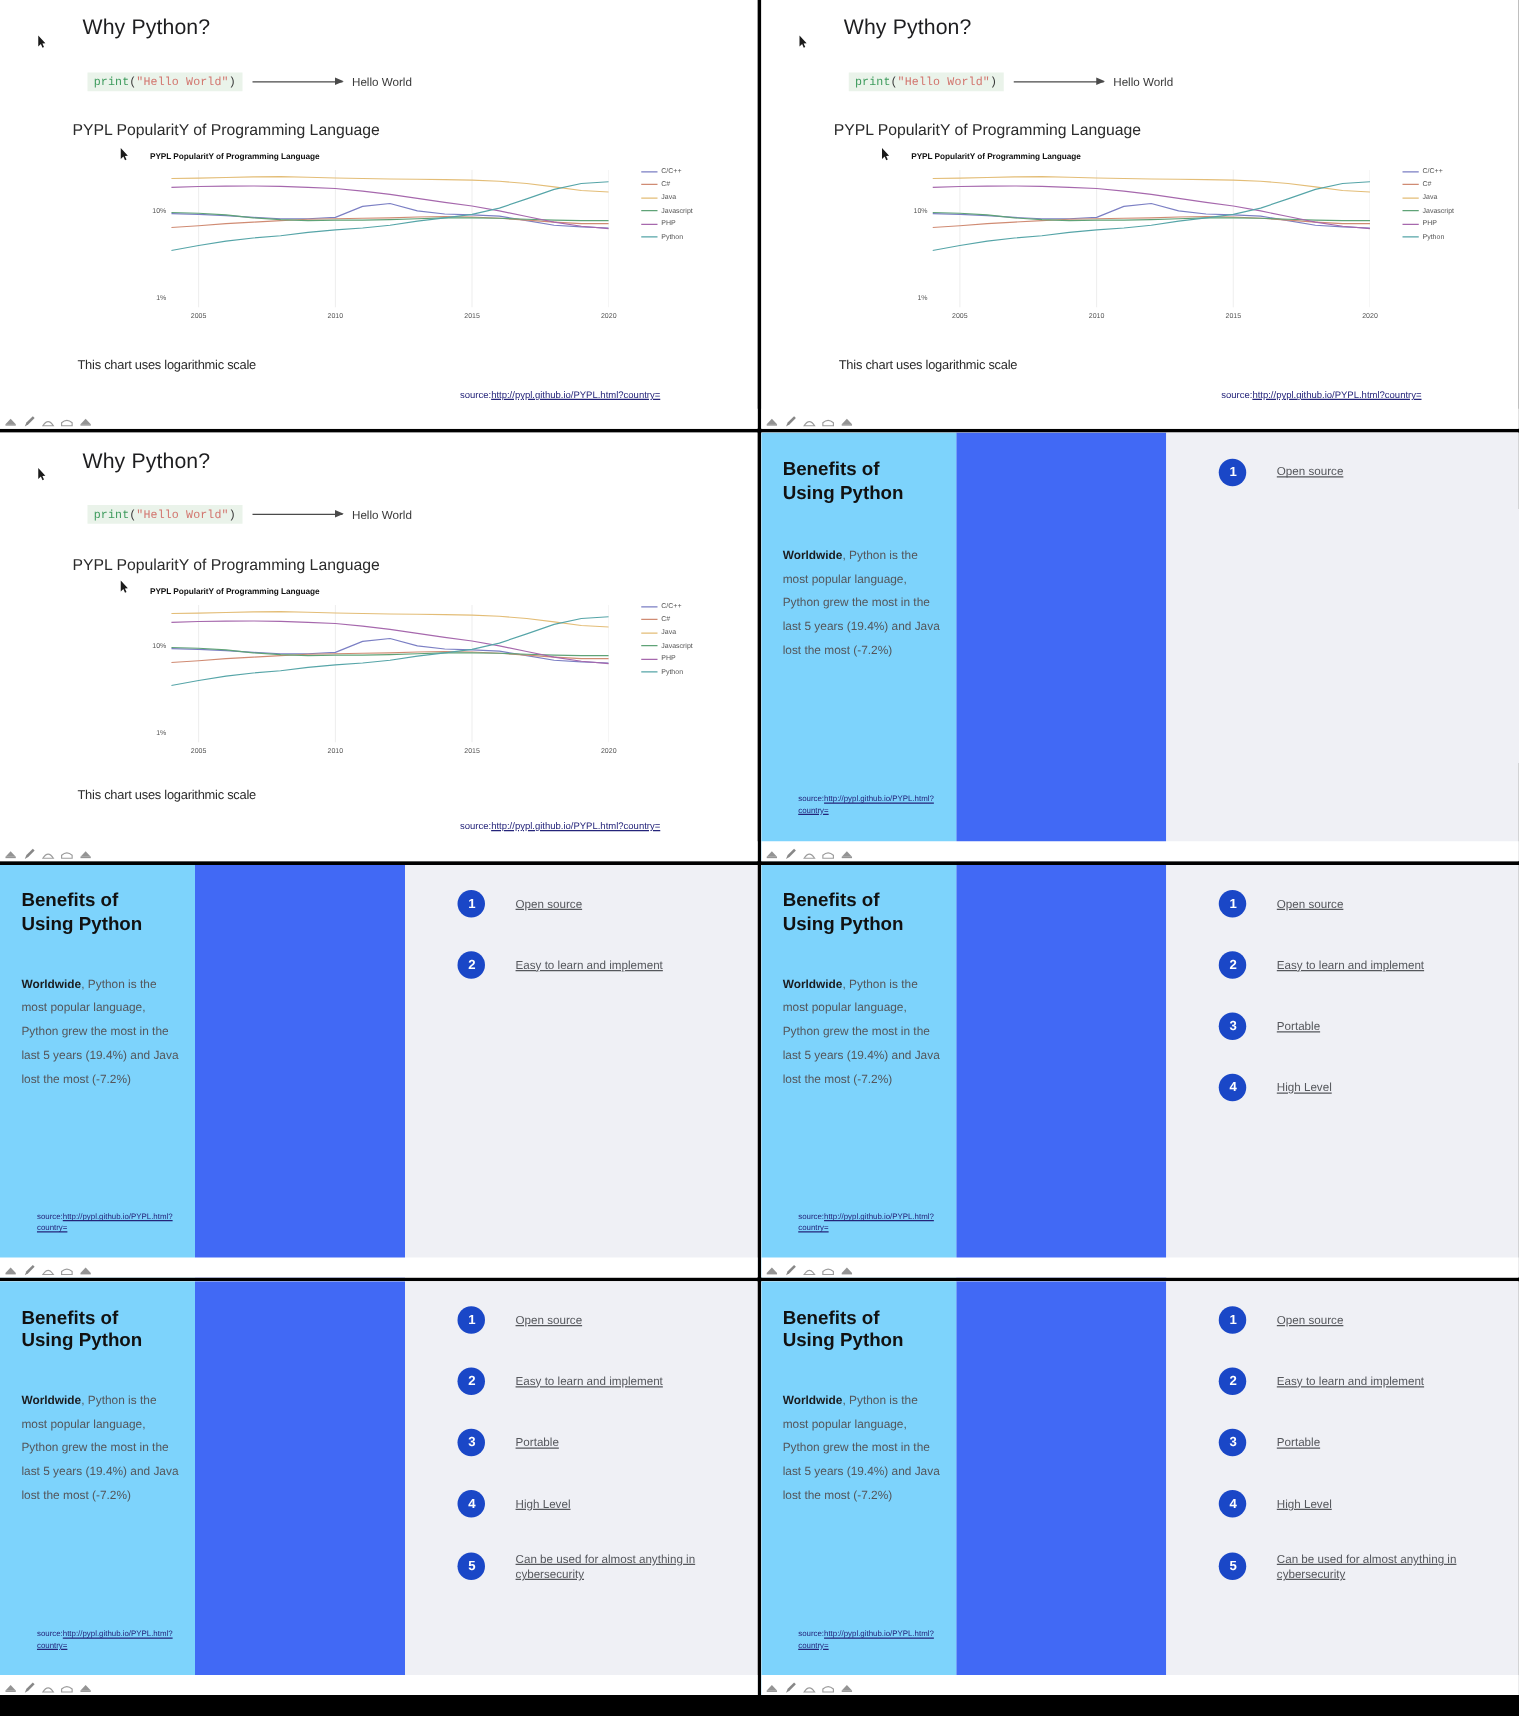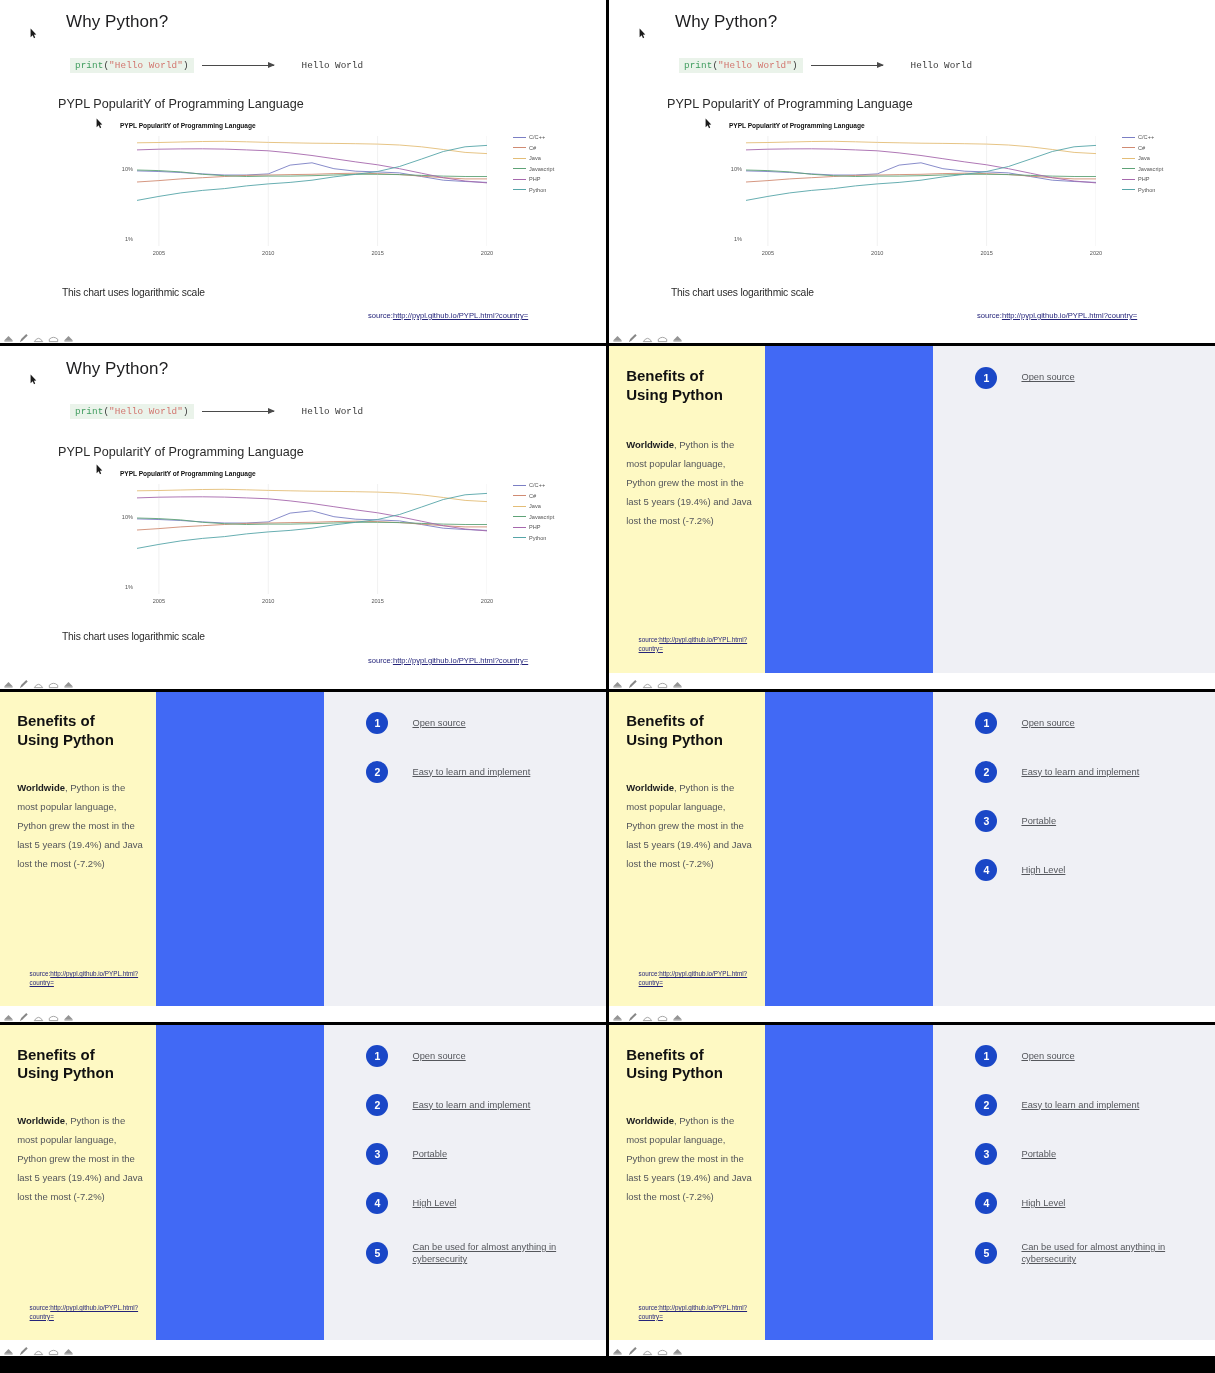--- a/index.html
+++ b/index.html
@@ -30,41 +30,41 @@
   
   .slideA{position:absolute;inset:0;background:#fff;}
   .a-title{position:absolute;font-size:17px;color:#1d1d1f;font-weight:400;letter-spacing:.1px;}
   .a-code{position:absolute;display:flex;align-items:center;gap:0;}
   .codebox{background:#eaf3ea;padding:2px 5px;font-family:"Liberation Mono",monospace;font-size:10.5px;letter-spacing:.1px;white-space:nowrap;}
   .codebox .fn{color:#3f9c5e;}
   .codebox .pn{color:#3a3a3a;}
   .codebox .st{color:#d2756e;}
   .arrowline{position:relative;height:1px;background:#4a4a4a;margin:0 8px;}
   .arrowline:after{content:"";position:absolute;right:-1px;top:-3px;border-left:7px solid #4a4a4a;border-top:3.5px solid transparent;border-bottom:3.5px solid transparent;}
-  .a-out{font-family:Liberation Mono, monospace;font-size:10.5px;color:#3a3a3a;white-space:nowrap;margin-left:20px;}
+  .a-out{font-family:Liberation Sans, sans-serif;font-size:10.5px;color:#3a3a3a;white-space:nowrap;}
   .a-sub{position:absolute;font-size:13px;color:#2b2b2b;}
   .a-note{position:absolute;font-size:10.5px;color:#2b2b2b;letter-spacing:-.2px;}
   .a-src{position:absolute;font-size:8px;color:#24247a;white-space:nowrap;}
   .a-src u{text-decoration:underline;}
 
   
   .chart{position:absolute;}
   .chart-title{position:absolute;left:0;top:0;font-size:6.6px;font-weight:bold;color:#111;white-space:nowrap;letter-spacing:-.05px;}
   .plot{position:absolute;}
   .plot svg{display:block;}
   .ytick{position:absolute;font-size:5.6px;color:#555;transform:translateY(-50%);text-align:right;}
   .xtick{position:absolute;font-size:5.6px;color:#555;transform:translateX(-50%);}
   .legend{position:absolute;}
   .lg-row{display:flex;align-items:center;gap:3px;height:10.5px;}
   .lg-line{width:13px;height:1.4px;flex:none;}
   .lg-txt{font-size:5.6px;color:#555;white-space:nowrap;}
 
   
   .slideB{position:absolute;inset:0;display:flex;background:#fff;}
-  .b-left{width:25.7%;position:relative;background:#fef9c3;}
+  .b-left{width:25.7%;position:relative;background:#7dd3fc;}
   .b-mid{width:27.8%;background:#4169f5;}
   .b-right{flex:1;background:#eff0f5;position:relative;}
 
   .b-title{position:absolute;left:11%;top:6.2%;font-size:15px;line-height:1.22;font-weight:bold;color:#111;}
   .b-body{position:absolute;left:11%;top:26%;right:8%;font-size:9.5px;line-height:2.0;color:#54565b;}
   .b-body b{color:#1b1c1f;font-weight:bold;}
   .b-src{position:absolute;left:19%;bottom:10.5%;right:10%;font-size:6.3px;line-height:1.35;color:#24247a;}
   .b-src u{text-decoration:underline;}
 
   .b-list{position:absolute;left:15%;top:6%;right:4%;}

